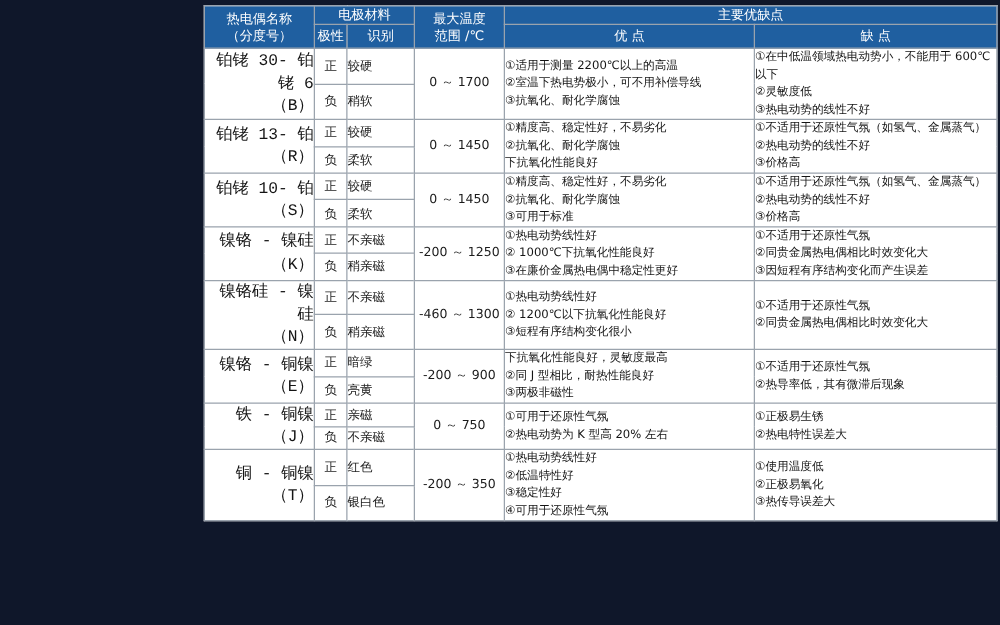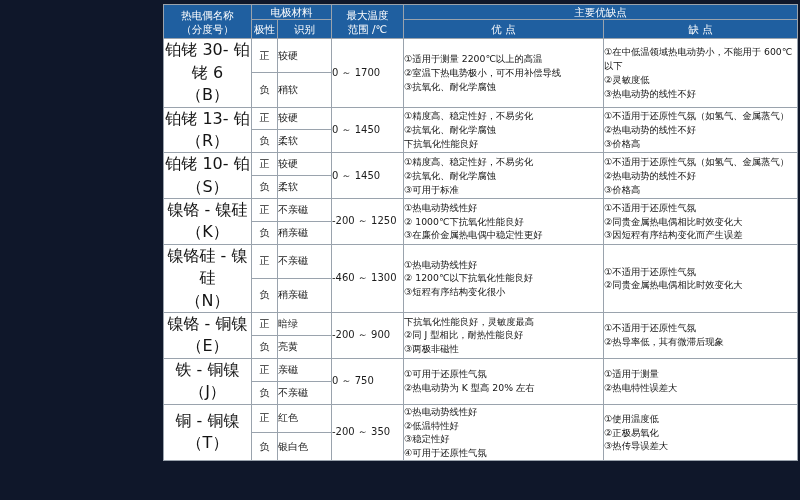--- a/index.html
+++ b/index.html
@@ -45,38 +45,40 @@
     padding: 3px 2px;
     border-color: #2a6cb0;
   }
   thead th.hsub {
     background: #1f5fa0;
     font-size: 10.5px;
     padding: 2px 1px;
   }
   
   td.name {
-    text-align: center;
-    font-size: 16px;
+    text-align: right;
+    font-size: 13px;
     line-height: 1.4;
     padding: 4px 2px;
     color: #141414;
+    font-family: Liberation Mono, monospace;
   }
   td.pol {
     text-align: center;
     font-size: 10px;
     padding: 2px 1px;
     width: 26px;
   }
   td.idf {
     text-align: left;
     font-size: 10px;
     padding: 2px 1px;
   }
   td.temp {
+    text-align: center;
     font-size: 10px;
     padding: 2px 2px;
     line-height: 1.4;
   }
   td.txt {
     text-align: left;
     font-size: 9.3px;
     line-height: 1.5;
     padding: 4px 5px;
     color: #141414;
@@ -266,21 +268,21 @@
             <span class="line">（J）</span>
           </td>
           <td class="pol">正</td>
           <td class="idf">亲磁</td>
           <td class="temp" rowspan="2">0 ～ 750</td>
           <td class="txt" rowspan="2">
             <span class="line">①可用于还原性气氛</span>
             <span class="line">②热电动势为 K 型高 20% 左右</span>
           </td>
           <td class="txt" rowspan="2">
-            <span class="line">①适用于测量</span>
+            <span class="line">①正极易生锈</span>
             <span class="line">②热电特性误差大</span>
           </td>
         </tr>
         <tr>
           <td class="pol">负</td>
           <td class="idf">不亲磁</td>
         </tr>
         <tr>
           <td class="name" rowspan="2">
             <span class="line">铜 - 铜镍</span>

